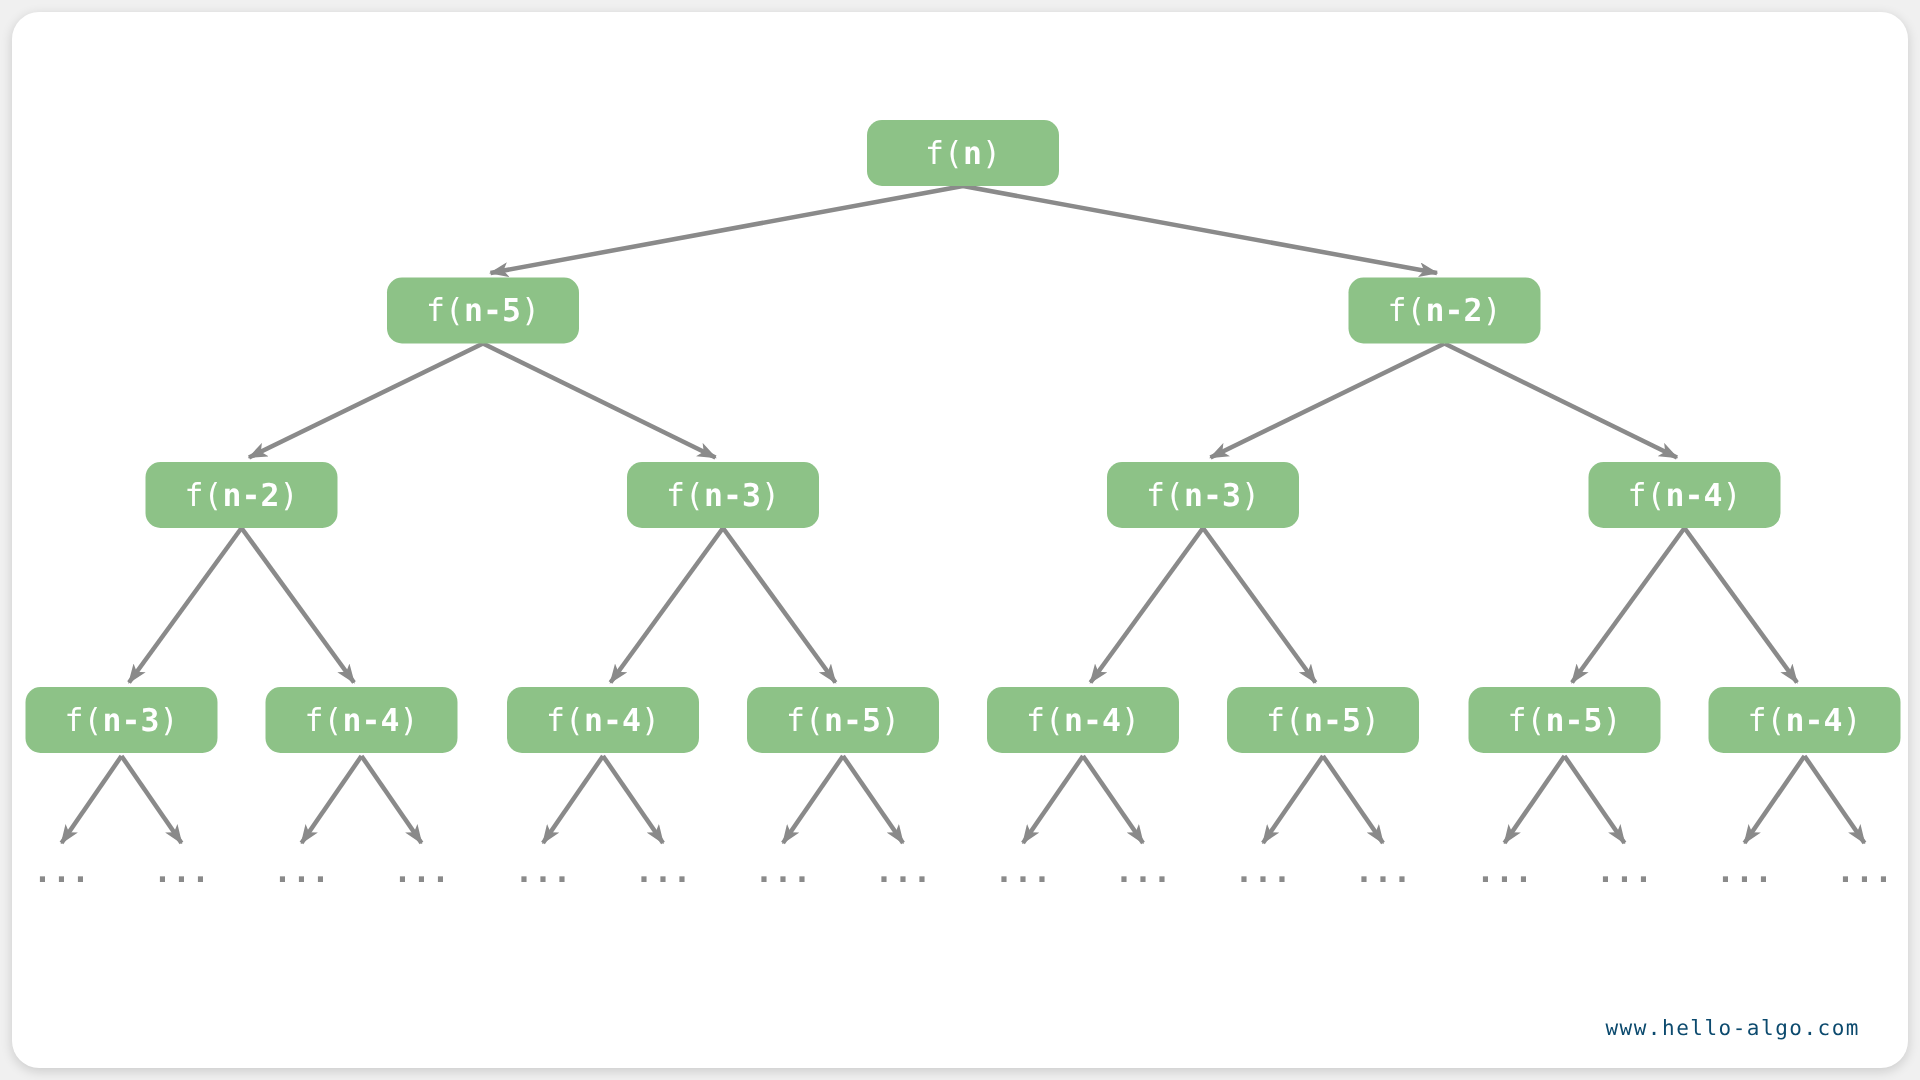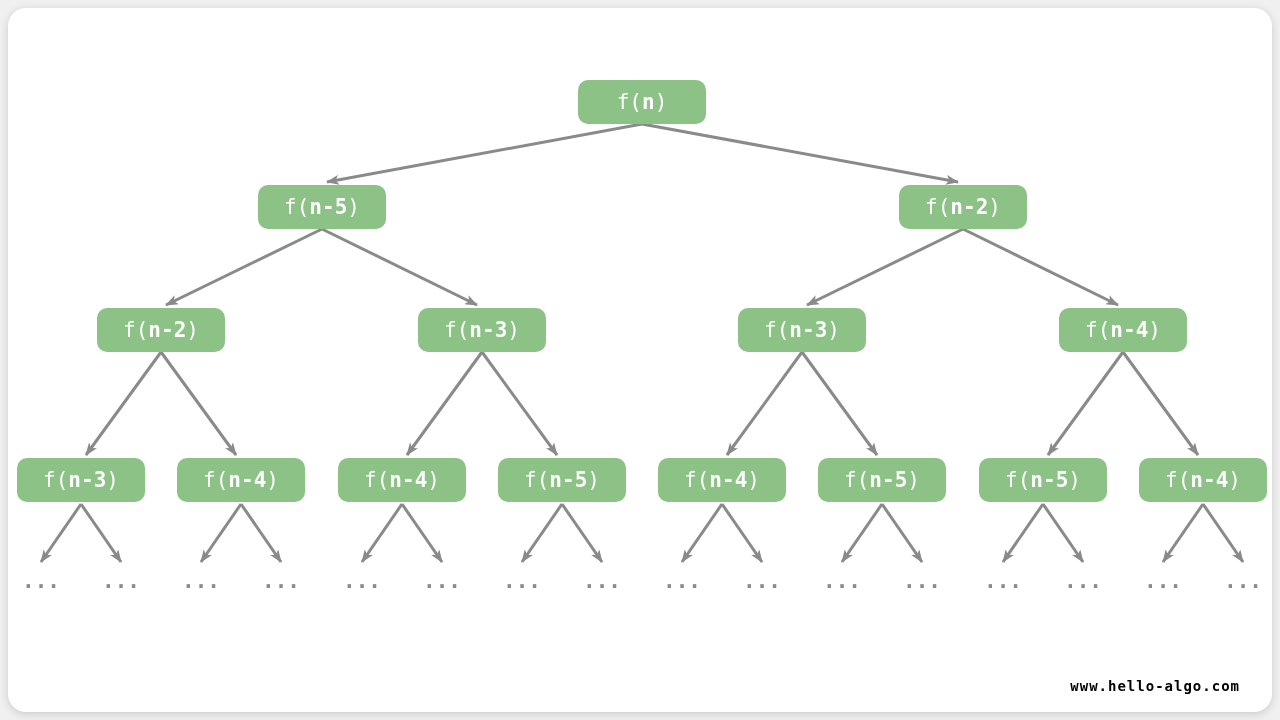--- a/index.html
+++ b/index.html
@@ -178,14 +178,14 @@
         <span>f(</span>
         <b>n-5</b>
         <span>)</span>
       </div>
       <div class="tree-node" style="left: 1139px; top: 458px; background: rgb(141, 194, 135); color: rgb(255, 255, 255);">
         <span>f(</span>
         <b>n-4</b>
         <span>)</span>
       </div>
     </div>
-  <div id="watermark" style="color: #000000; font-weight: bold;">www.hello-algo.com</div>
+  <div id="watermark" style="color: #0c4a6e;">www.hello-algo.com</div>
 </div>
 
 </body></html>

